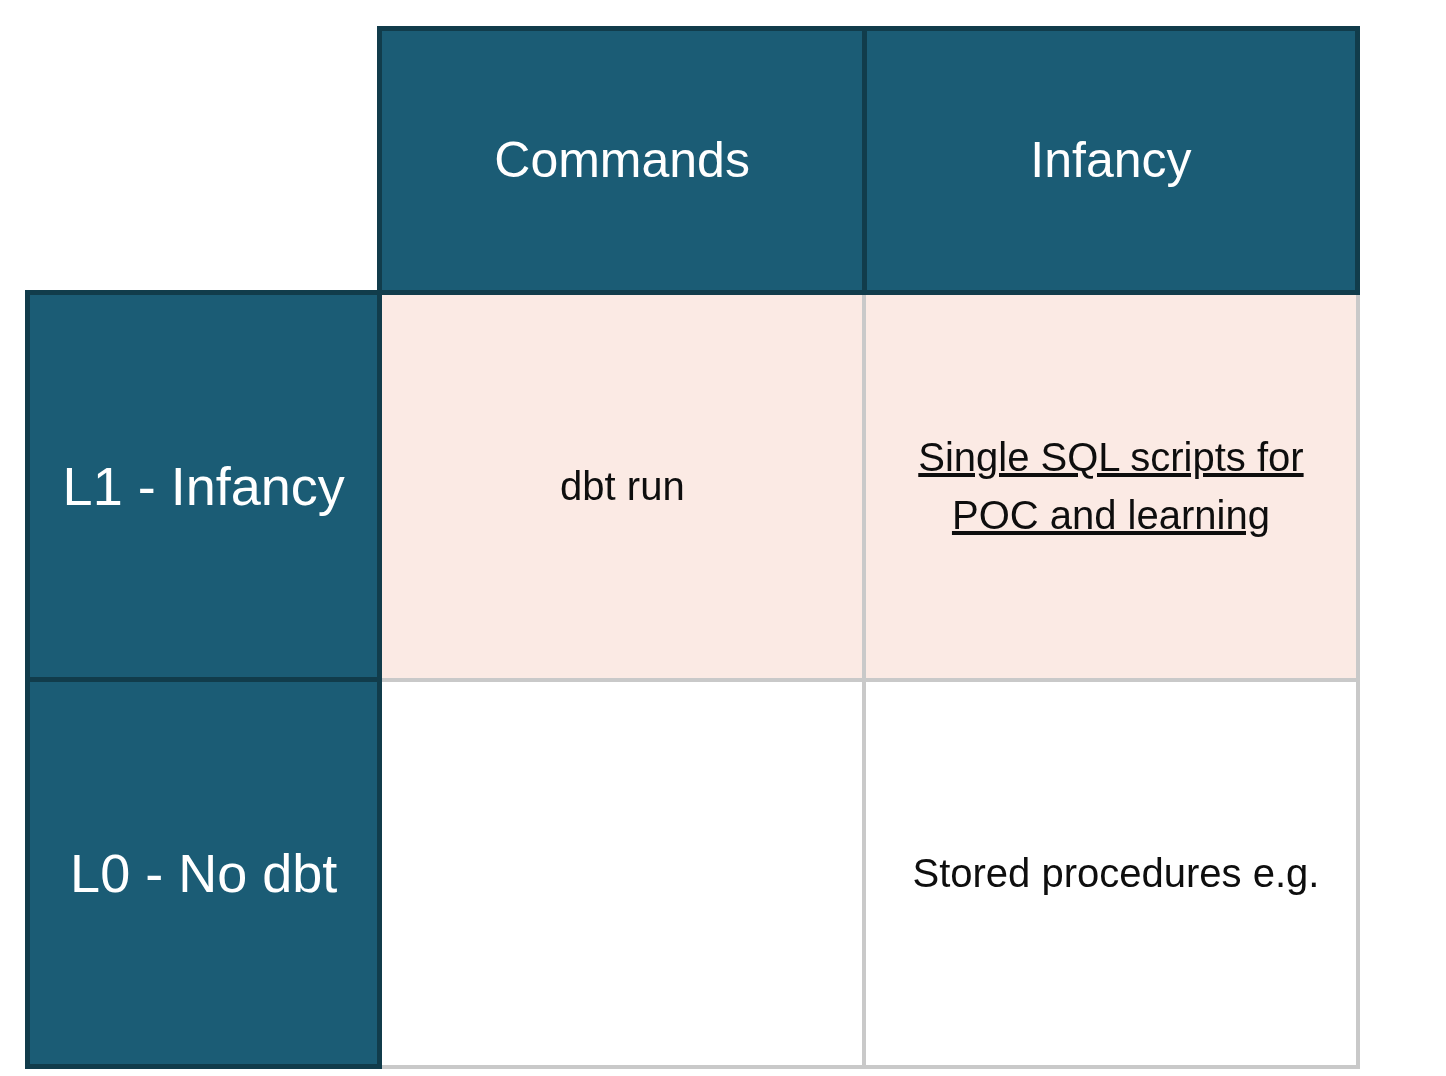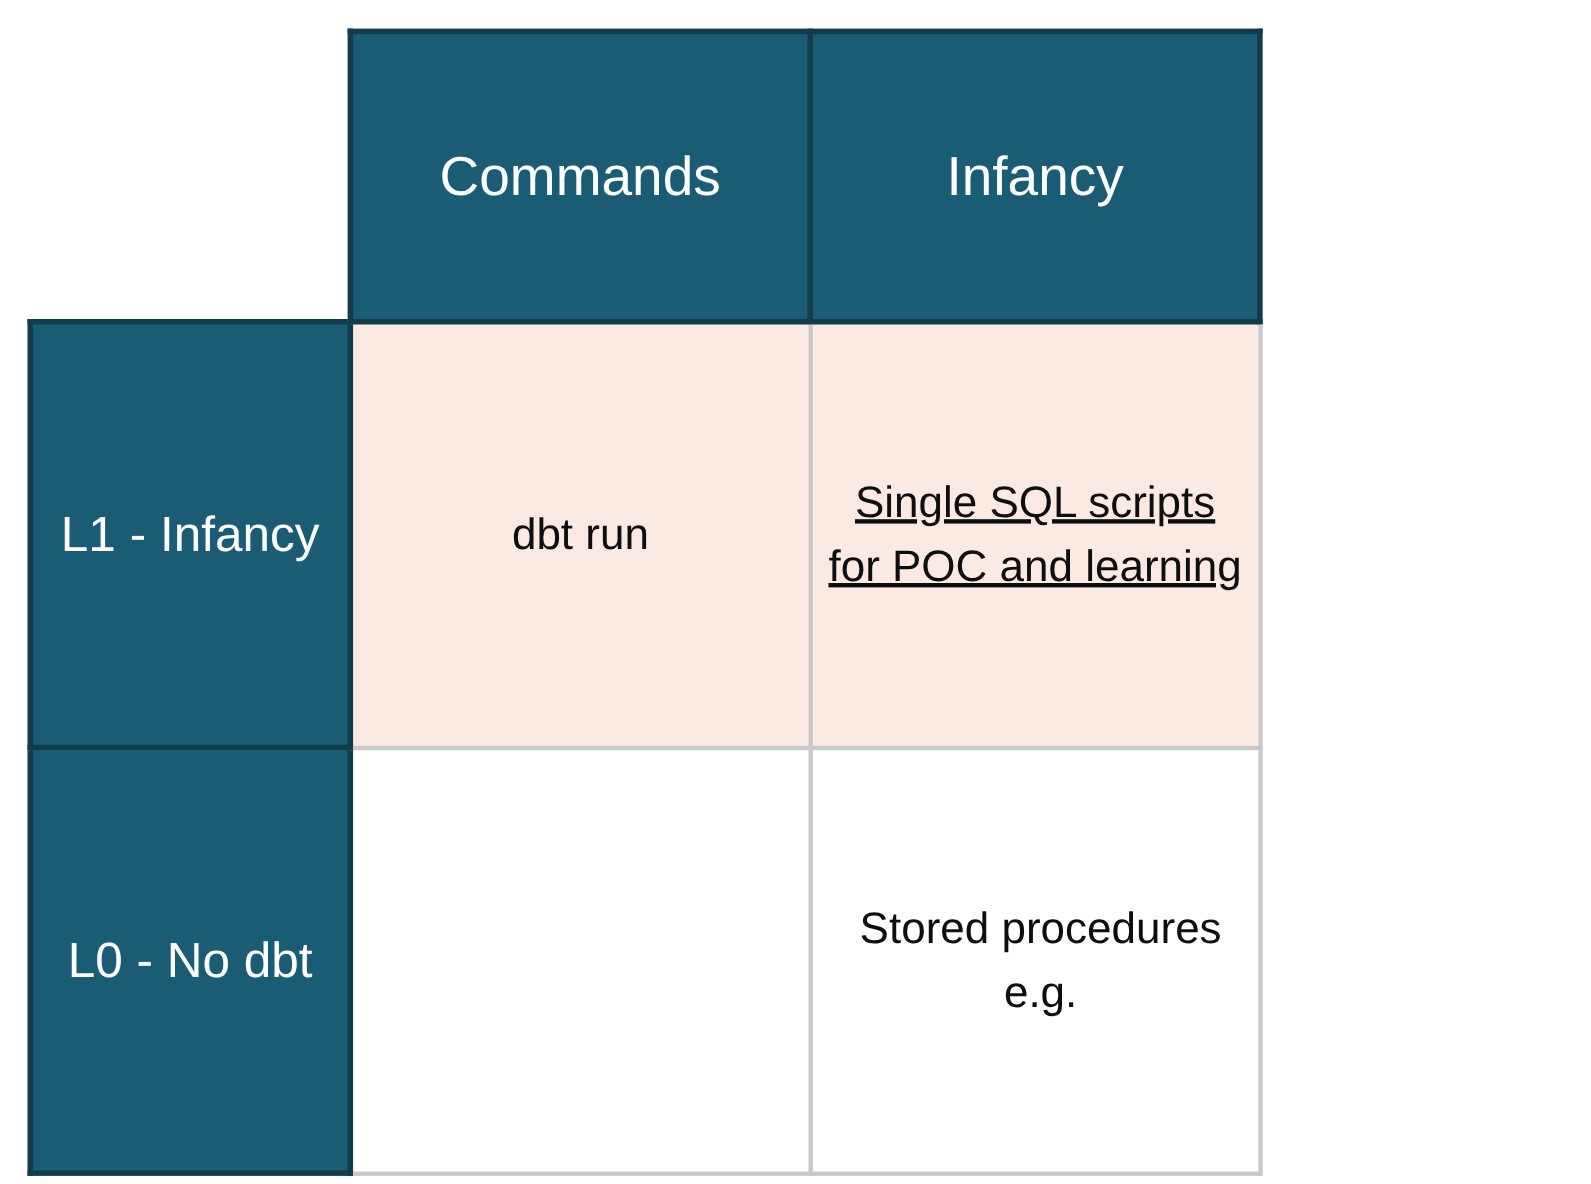--- a/index.html
+++ b/index.html
@@ -3,21 +3,21 @@
 <meta charset="utf-8">
 <style>
   html, body {
     margin: 0;
     padding: 0;
     background: #ffffff;
     font-family: "Liberation Sans", sans-serif;
   }
   .canvas {
     position: relative;
-    width: 1148px;
+    width: 1360px;
     height: 1076px;
     background: #ffffff;
     overflow: hidden;
   }
   table.matrix {
     position: absolute;
     left: 25px;
     top: 26px;
     border-collapse: collapse;
     table-layout: fixed;
@@ -37,21 +37,21 @@
   th.head, th.rowhead {
     background: #1b5c75;
     border: 5px solid #113c4b;
     color: #ffffff;
     font-weight: 400;
     text-align: center;
     vertical-align: middle;
     padding: 0 10px;
   }
   th.head { font-size: 50px; }
-  th.rowhead { font-size: 45px; }
+  th.rowhead { font-size: 54px; }
 
   td.body {
     border: 4px solid #c9c9c9;
     color: #0e0e0e;
     font-size: 40px;
     text-align: center;
     vertical-align: middle;
     padding: 0 10px;
   }
   td.bg-pink { background: #fbeae4; }

